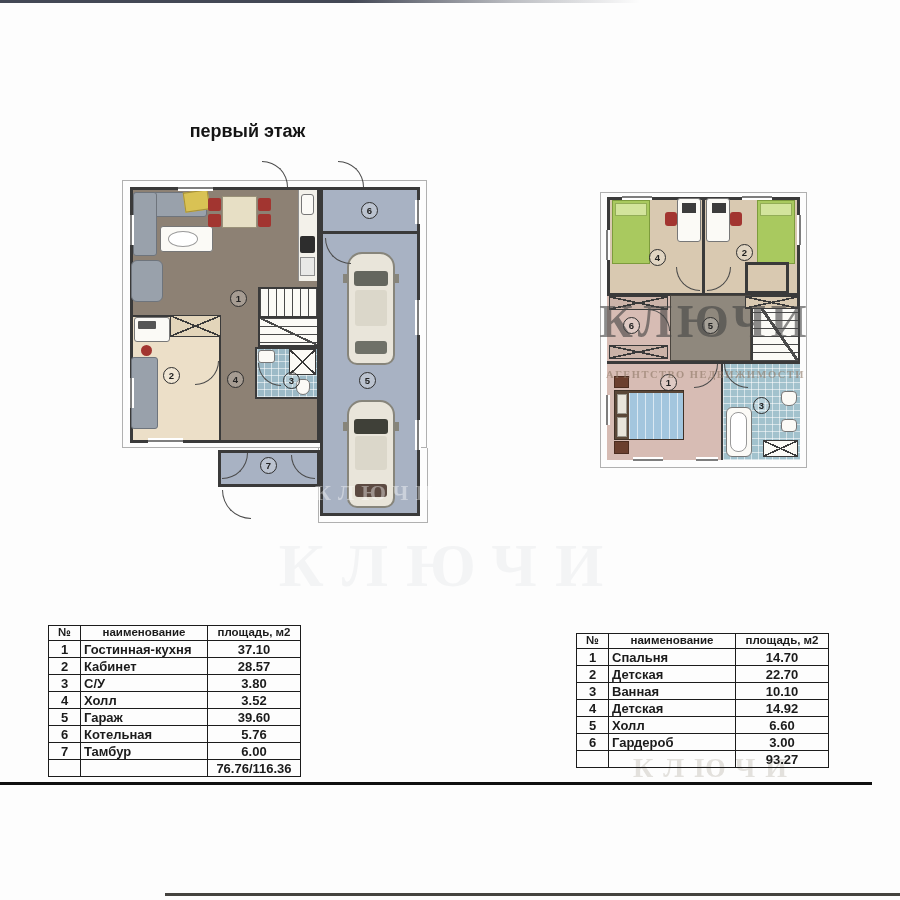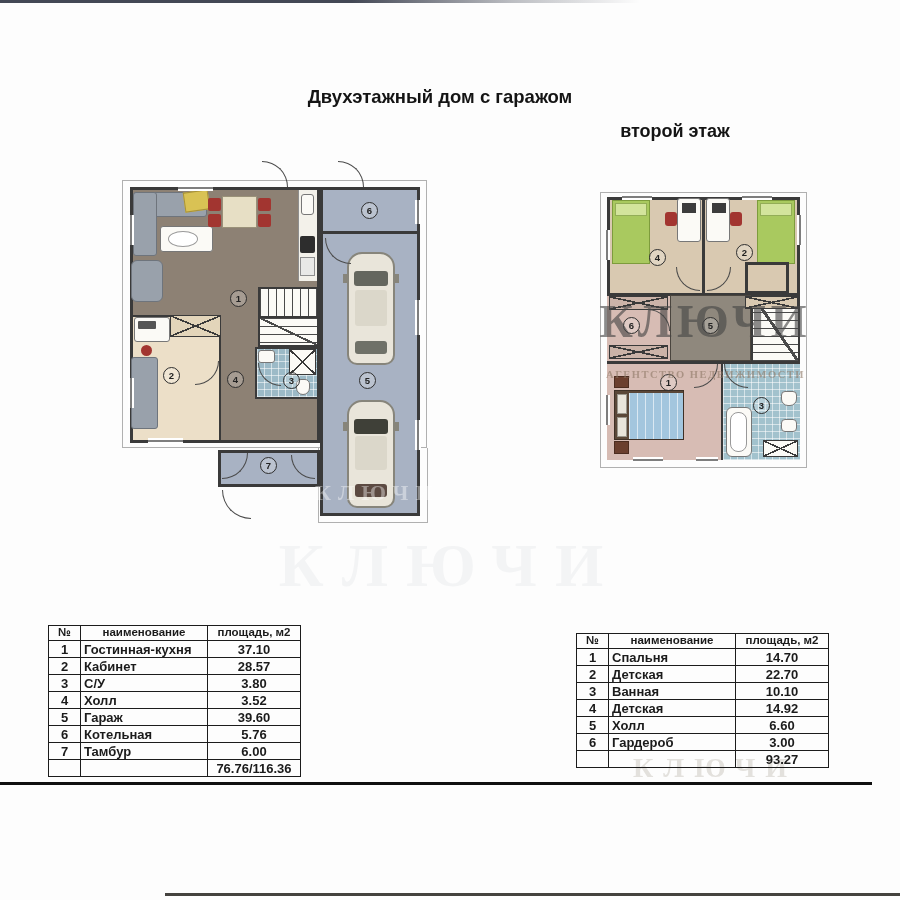--- a/index.html
+++ b/index.html
@@ -80,22 +80,21 @@
 </style>
 </head>
 <body>
 
 <div class="page">
 
   <div class="rule" style="left:0;top:0;width:640px;height:3px;background:linear-gradient(90deg,#434855 0 55%,rgba(67,72,85,.35) 80%,rgba(67,72,85,0) 100%);"></div>
   <div class="rule" style="left:0;top:782px;width:872px;height:2.5px;background:#101010;"></div>
   <div class="rule" style="left:165px;top:893px;width:735px;height:2.5px;background:#45433f;"></div>
 
-  <div class="abs ttl" style="left:0;top:86px;width:880px;font-size:18.5px;">Двухэтажный дом с гаражом</div>
-  <div class="abs ttl" style="left:560px;top:121px;width:230px;font-size:18px;">второй этаж</div>
+  <div class="abs ttl" style="left:120px;top:121px;width:255px;font-size:18px;">первый этаж</div>
 
   <div class="abs" style="left:115px;top:150px;width:335px;height:400px;">
 
     <div class="outer" style="left:7px;top:30px;width:305px;height:268px;"></div>
     <div class="outer" style="left:203px;top:298px;width:110px;height:75px;border-top:none;"></div>
 
     <div class="room wall3" style="left:15px;top:37px;width:190px;height:256px;background:#8d8174;"></div>
 
     <div class="room wall3" style="left:205px;top:37px;width:100px;height:329px;background:#a8b2c3;"></div>
     <div class="abs" style="left:205px;top:81px;width:100px;height:3px;background:#3a3a3a;"></div>

